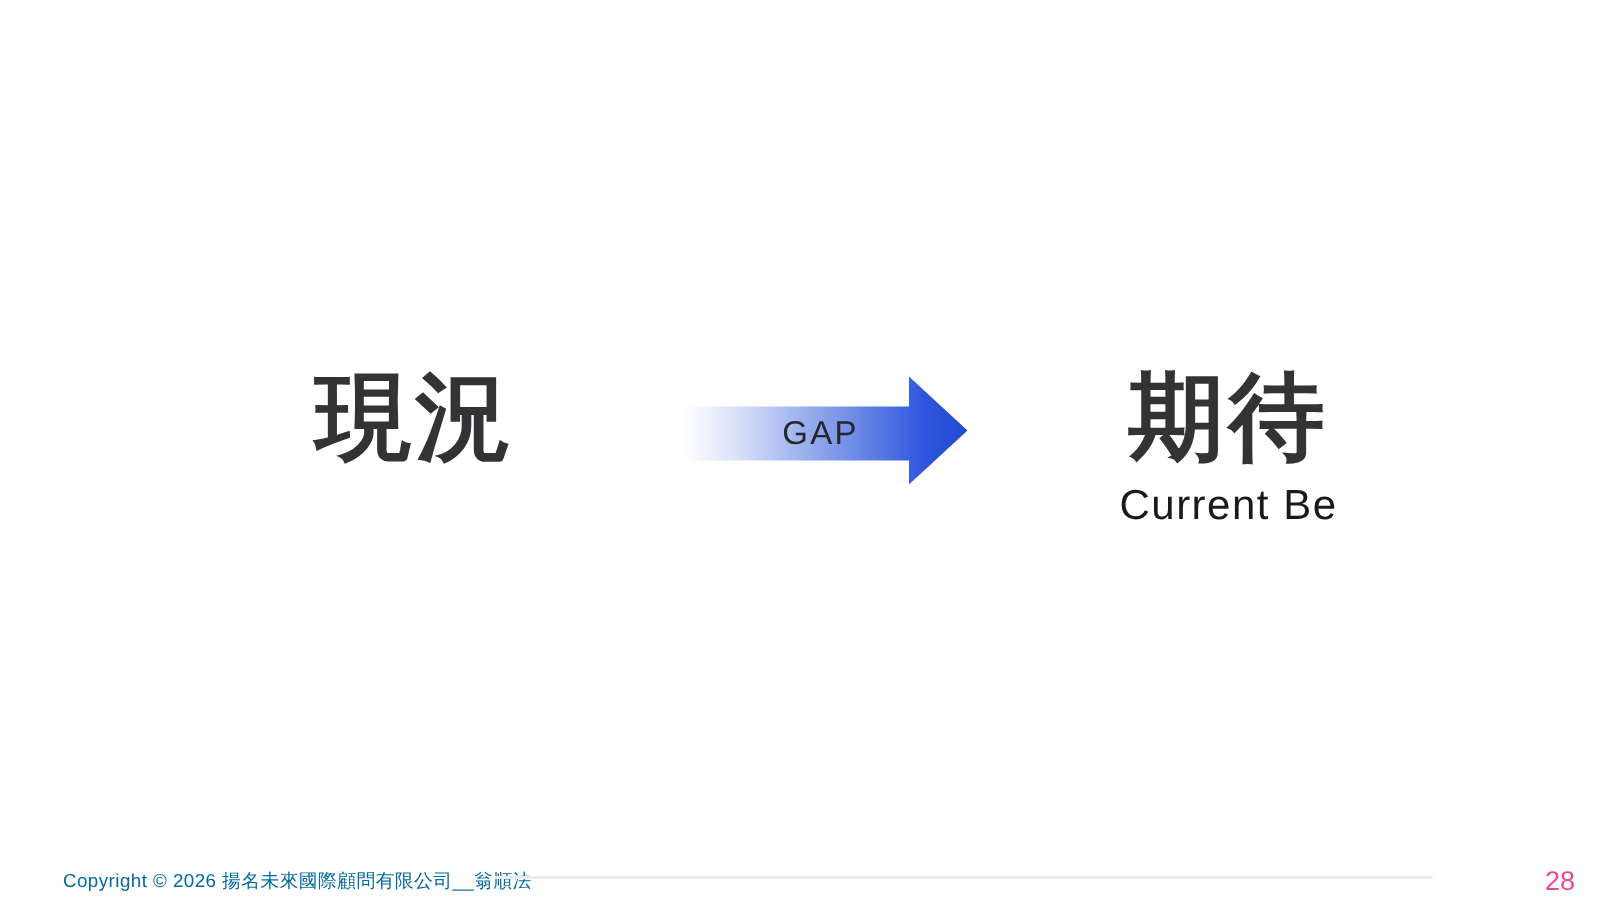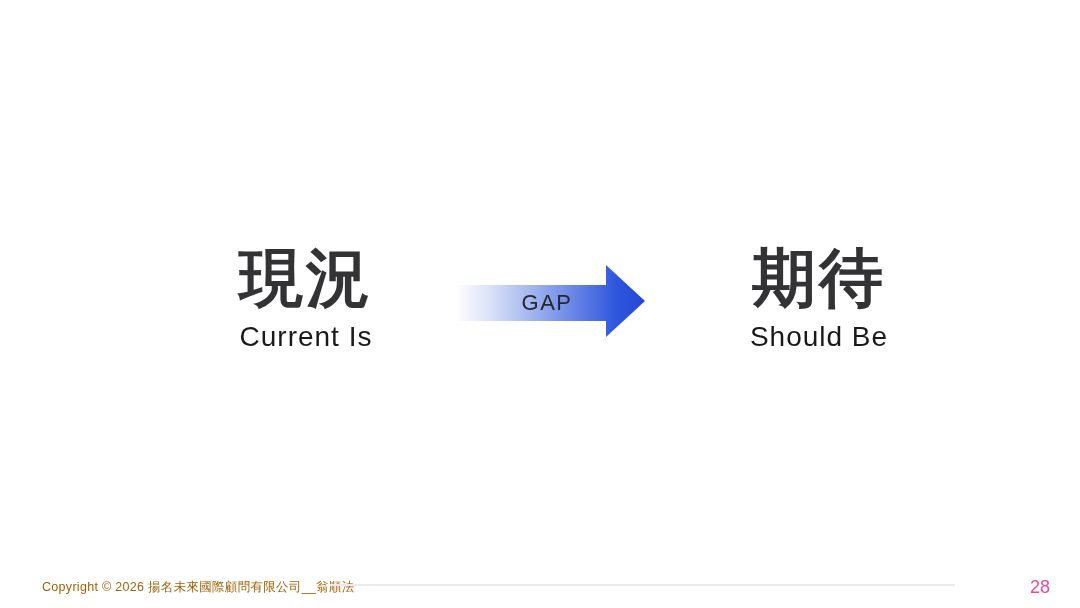--- a/index.html
+++ b/index.html
@@ -17,60 +17,60 @@
   .slide {
     position: absolute;
     inset: 0;
   }
   .concept-block {
     position: absolute;
     top: 243px;
     width: 320px;
     text-align: center;
   }
-  .concept-block.left  { left: 146px; }
+  .concept-block.left  { left: 117px; }
   .concept-block.right { left: 659px; }
   .concept-zh {
     font-size: 64px;
     font-weight: 700;
     color: #333336;
     letter-spacing: 3px;
     line-height: 1.1;
   }
   .concept-en {
     font-size: 28px;
     font-weight: 400;
     color: #1a1a1a;
     letter-spacing: 1px;
     margin-top: 8px;
   }
   .gap-arrow-wrap {
     position: absolute;
     left: 455px;
-    top: 263px;
+    top: 249px;
     width: 190px;
     height: 76px;
   }
   .gap-arrow-wrap svg {
     display: block;
     width: 190px;
     height: 76px;
   }
   .gap-label {
     font-family: "Liberation Sans", sans-serif;
     font-size: 22px;
     letter-spacing: 1.5px;
     fill: #25262e;
   }
   .footer-copyright {
     position: absolute;
     left: 42px;
     top: 579px;
     font-size: 12.5px;
-    color: #a16207;
+    color: #0369a1;
     letter-spacing: 0.3px;
     white-space: nowrap;
   }
   .footer-line {
     position: absolute;
     left: 330px;
     top: 584px;
     width: 625px;
     height: 2px;
     background: #ebebeb;
@@ -83,42 +83,41 @@
     color: #ec4899;
   }
 </style>
 </head>
 <body>
 
 <div class="slide">
 
   <div class="concept-block left">
     <div class="concept-zh">現況</div>
-    <div class="concept-en">Current Is</div>
   </div>
 
   <div class="gap-arrow-wrap">
     <svg viewBox="0 0 190 76" aria-hidden="true">
       <defs>
         <linearGradient id="arrowGrad" x1="0" y1="0" x2="1" y2="0">
           <stop offset="0%" stop-color="#ffffff"></stop>
           <stop offset="18%" stop-color="#dbe3f8"></stop>
           <stop offset="55%" stop-color="#7c96e9"></stop>
           <stop offset="85%" stop-color="#2e56dd"></stop>
           <stop offset="100%" stop-color="#2448d6"></stop>
         </linearGradient>
       </defs>
       <polygon points="0,22 151,22 151,2 190,38 151,74 151,58 0,58" fill="url(#arrowGrad)"></polygon>
       <text x="92" y="47" text-anchor="middle" class="gap-label">GAP</text>
     </svg>
   </div>
 
   <div class="concept-block right">
     <div class="concept-zh">期待</div>
-    <div class="concept-en">Should Be</div>
+    <div class="concept-en">Current Be</div>
   </div>
 
   <div class="footer-copyright">Copyright © 2026 揚名未來國際顧問有限公司__翁順法</div>
 
   <div class="footer-line"></div>
 
   <div class="footer-page">28</div>
 
 </div>
 

